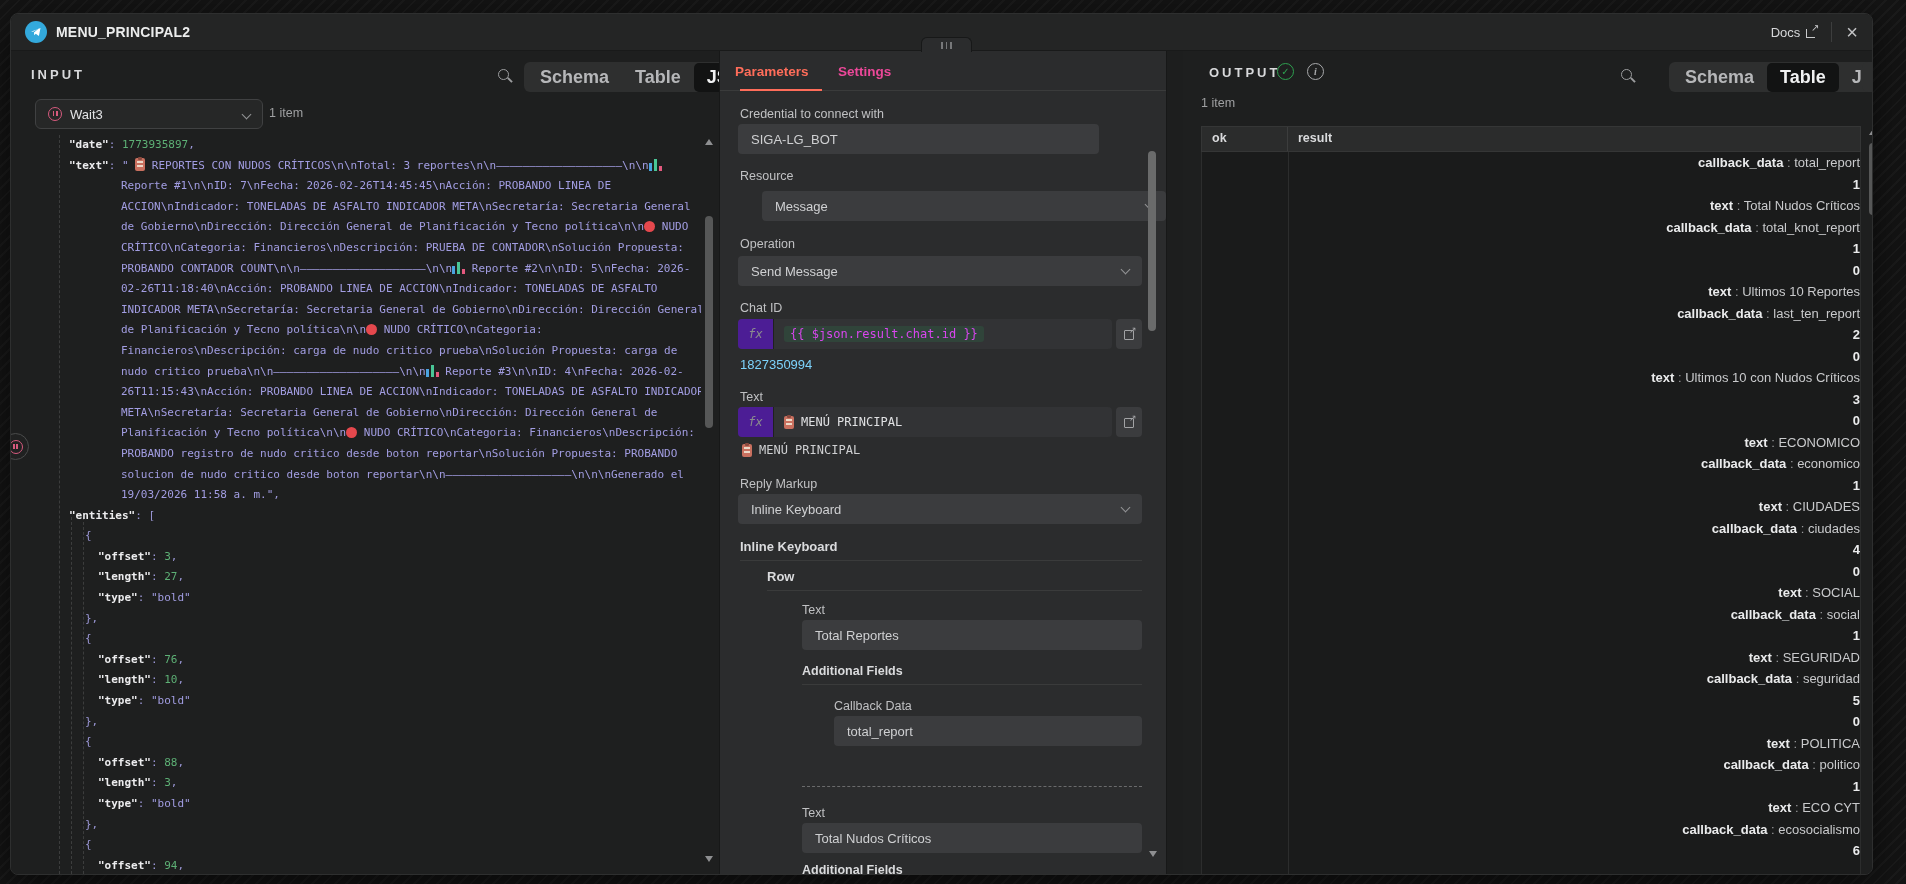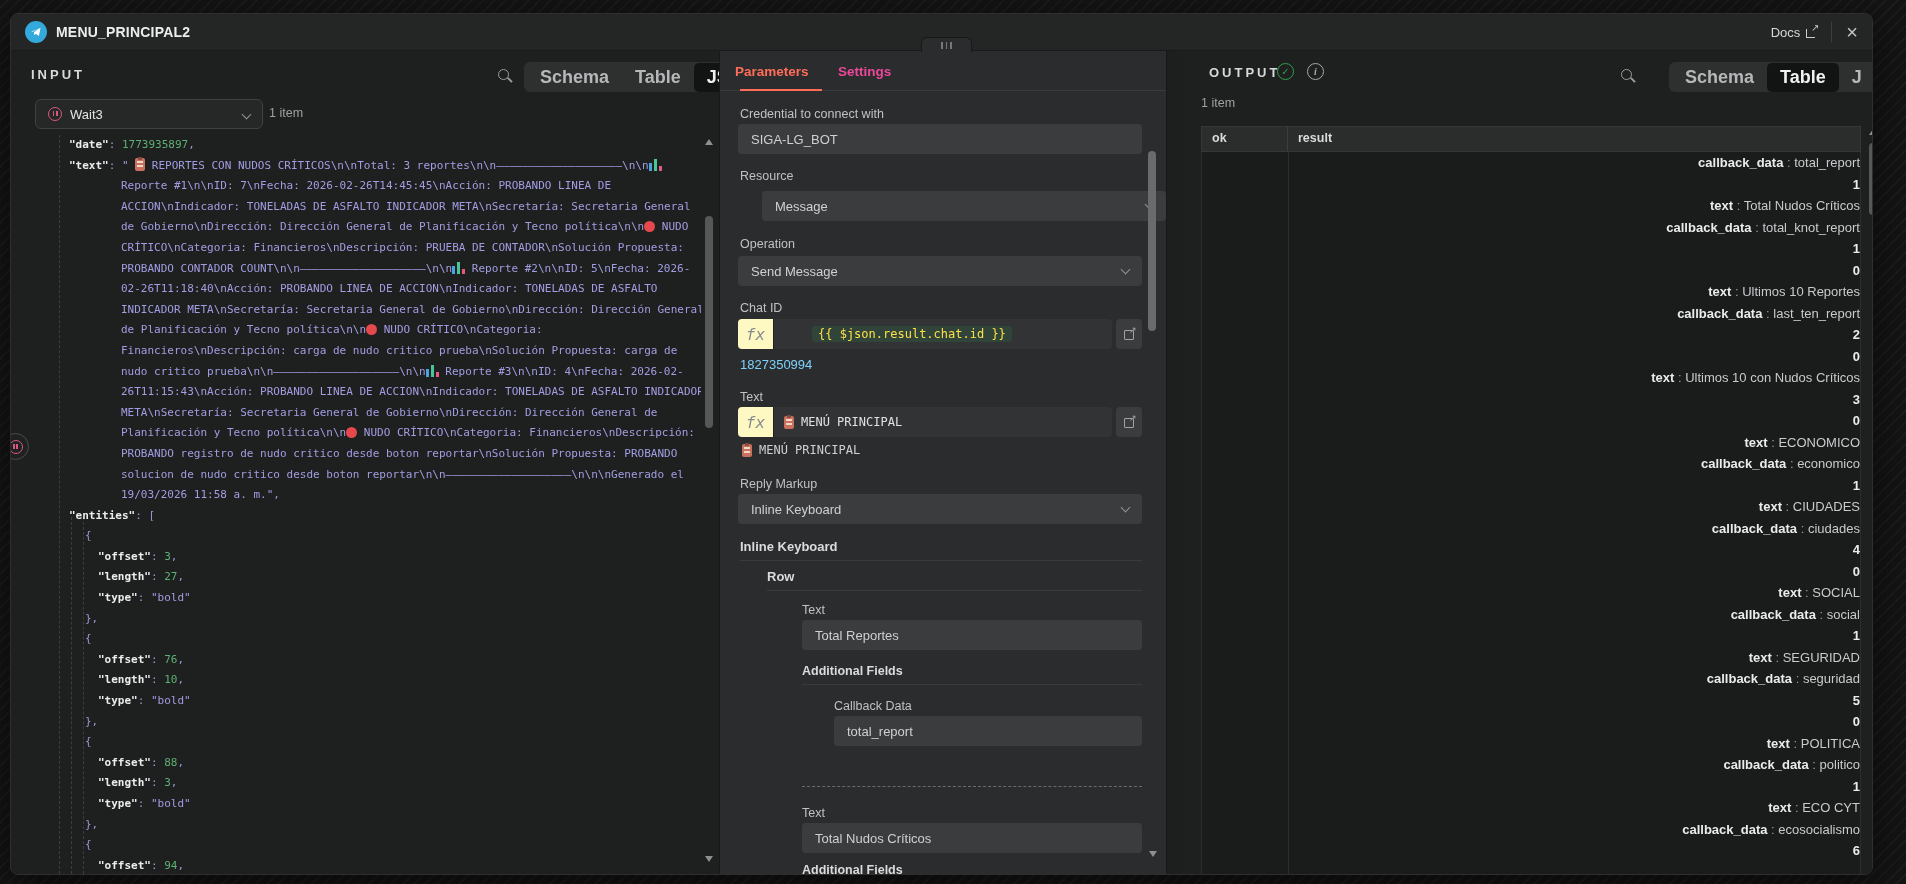--- a/index.html
+++ b/index.html
@@ -88,24 +88,24 @@
     display:flex; align-items:center; justify-content:center; gap:3px; cursor:grab; }
   .grip-tab i { width:1.5px; height:7px; background:#77787a; display:block; }
   .lbl { position:absolute; font-size:12.5px; color:#c0c1c3; }
   .inp { position:absolute; height:30px; background:#3b3c3e; border-radius:4px; color:#cfd0d2;
     font-size:13px; display:flex; align-items:center; padding:0 13px; }
   .sel { cursor:pointer; }
   .sel .chev { position:absolute; right:13px; top:10px; }
   .hd { position:absolute; font-size:13px; font-weight:bold; color:#dadbdd; border-bottom:1px solid #3a3b3b; padding-bottom:6px; }
   .dashedhr { position:absolute; border-top:1px dashed #6a6b6c; height:0; }
   .expr { position:absolute; height:30px; display:flex; border-radius:4px; overflow:hidden; background:#323335; }
-  .fx { width:36px; background:#fef9c3; color:#8b8c8e; font-family:"DejaVu Sans Mono", monospace;
-    font-style:italic; font-size:16px; display:flex; align-items:center; justify-content:center; border-right:1px solid #1f2021; }
+  .fx { width:36px; background:#4c1d95; color:#8b8c8e; font-family:"DejaVu Sans Mono", monospace;
+    font-style:italic; font-size:12px; display:flex; align-items:center; justify-content:center; border-right:1px solid #1f2021; }
   .expr-val { display:flex; align-items:center; padding:0 10px; font-family:"DejaVu Sans Mono", monospace; font-size:12px; color:#e0e1e3; gap:7px; }
-  .expr-pill { background:rgba(41,150,84,.18); color:#fde047; padding:1px 6px; border-radius:3px; white-space:nowrap;margin-left:28px; }
+  .expr-pill { background:rgba(41,150,84,.18); color:#d946ef; padding:1px 6px; border-radius:3px; white-space:nowrap; }
   .expr-btn { position:absolute; width:26px; height:30px; background:#3b3c3e; border-radius:4px;
     display:flex; align-items:center; justify-content:center; cursor:pointer; }
   .copy-ic { position:relative; width:11px; height:11px; }
   .copy-ic::before { content:""; position:absolute; left:0; bottom:0; width:8px; height:8px; border:1.4px solid #a2a3a5; border-radius:1px; }
   .copy-ic::after { content:"↗"; position:absolute; right:-2px; top:-4px; font-size:9px; color:#a2a3a5; }
   .result-txt { position:absolute; font-size:13px; color:#7dd3fc; }
   .preview-line { position:absolute; display:flex; align-items:center; gap:7px;
     font-family:"DejaVu Sans Mono", monospace; font-size:12px; color:#cfd0d2; }
   
   .ring-ic { width:17px; height:17px; border-radius:50%; display:flex; align-items:center; justify-content:center; font-size:10px; }
@@ -221,21 +221,21 @@
   </div>
 
   <div class="panel mid-panel">
     <div class="mtabs">
       <span class="mtab sel" style="left:4px;margin-left:11px;">Parameters</span>
       <span class="mtab unsel" style="left:118px;">Settings</span>
       <span class="mtab-underline"></span>
     </div>
 
     <div class="lbl" style="left:20px;top:56px;">Credential to connect with</div>
-    <div class="inp sel" style="left:18px;top:73px;width:404px;">
+    <div class="inp sel" style="left:18px;top:73px;width:361px;">
       <span>SIGA-LG_BOT</span>
     </div>
 
     <div class="lbl" style="left:20px;top:118px;">Resource</div>
     <div class="inp sel" style="left:18px;top:140px;width:404px;margin-left:24px;">
       <span>Message</span>
       <span class="chev"></span>
     </div>
 
     <div class="lbl" style="left:20px;top:186px;">Operation</div>

